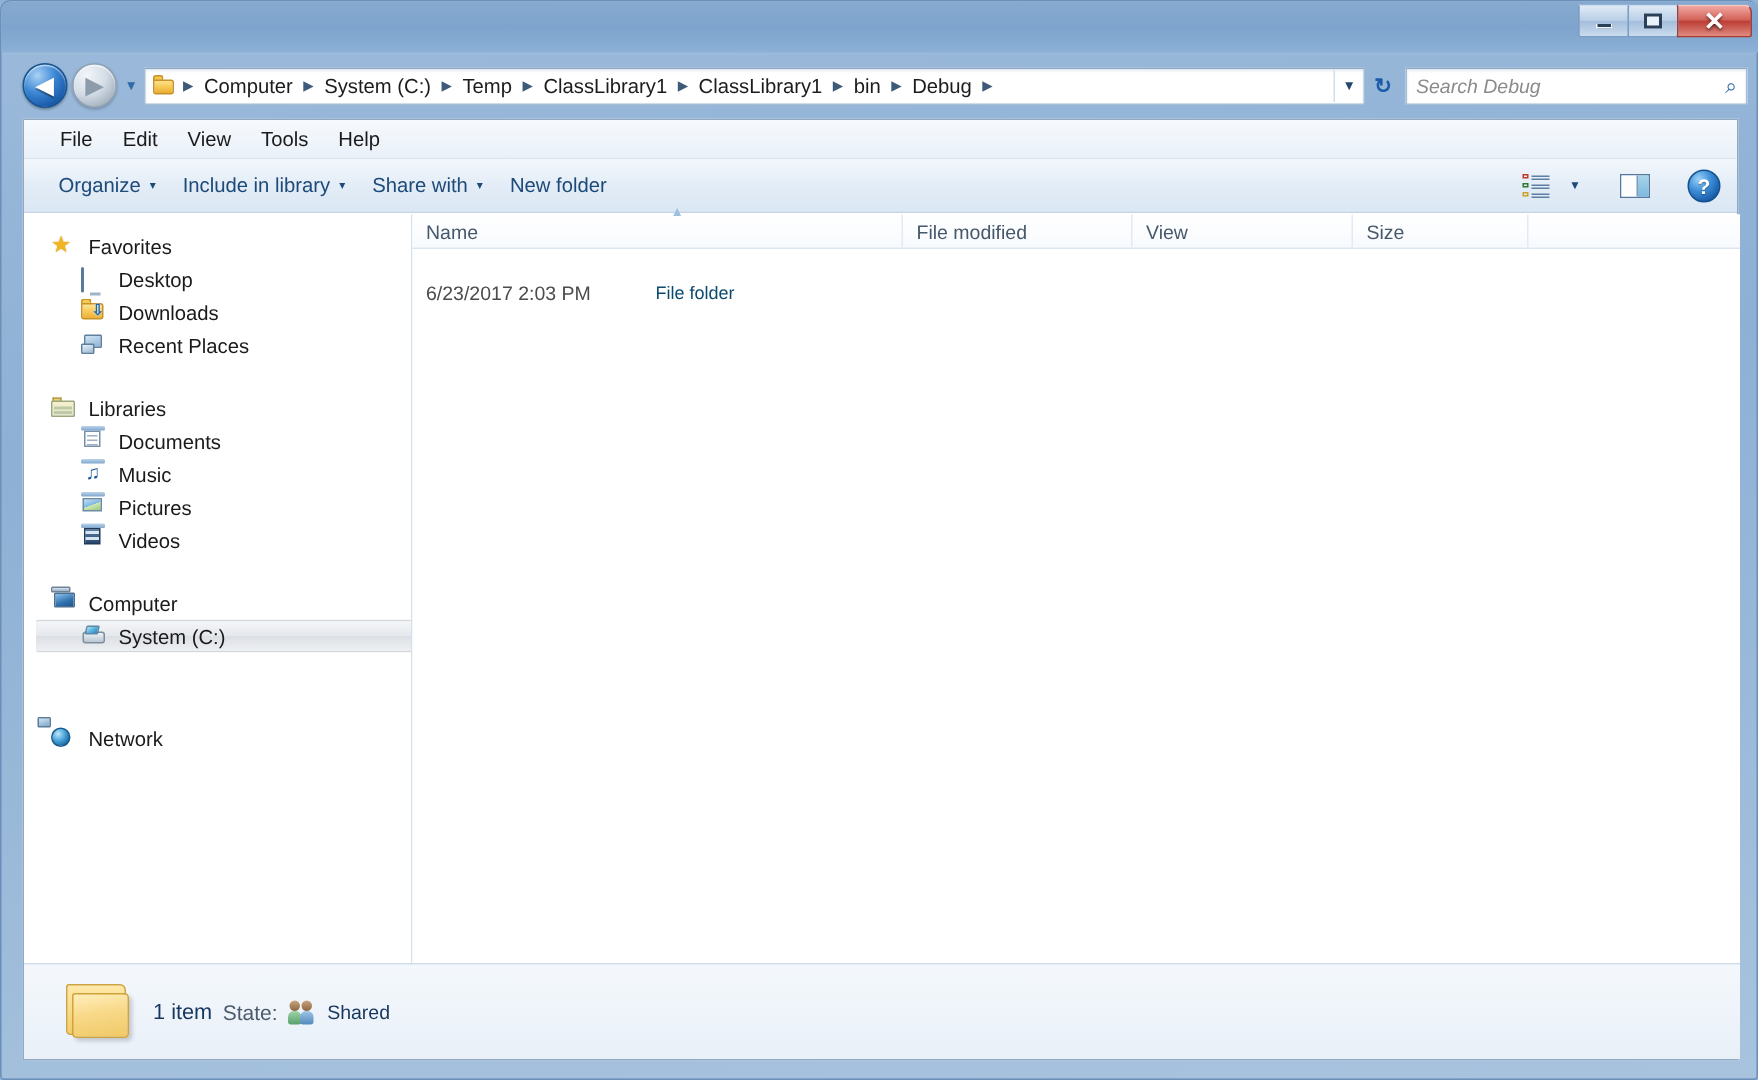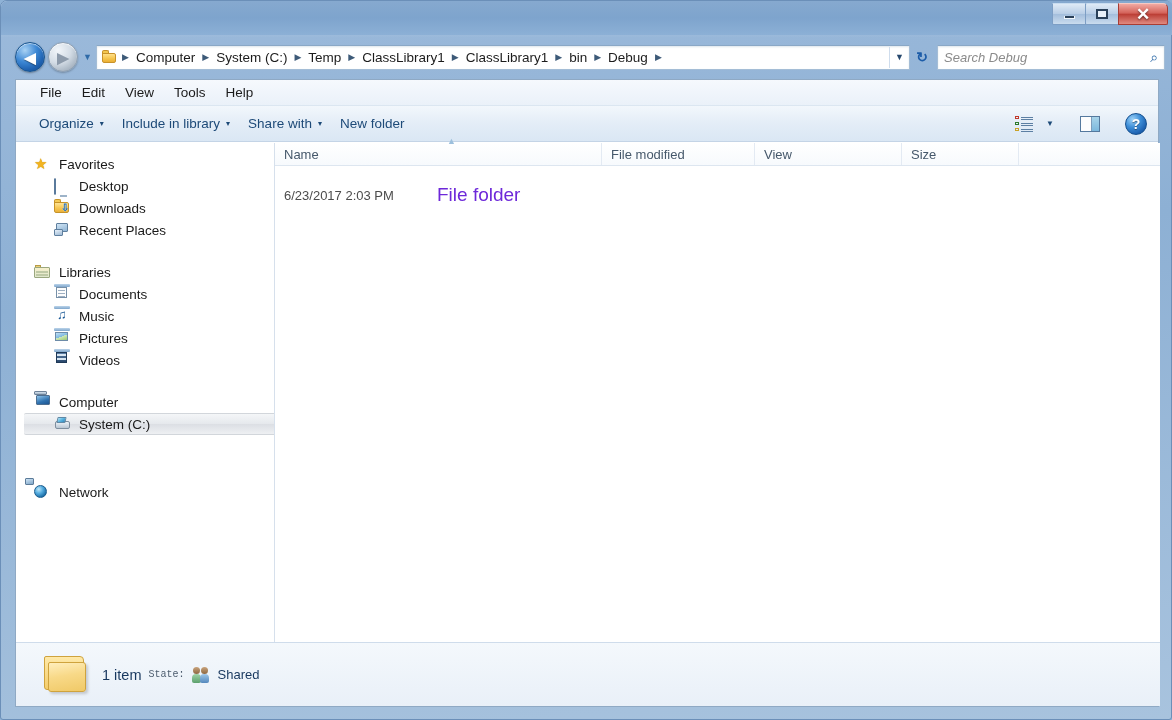--- a/index.html
+++ b/index.html
@@ -402,21 +402,21 @@
     color: #9dc0dd; font-size: 9px;
   }
   .filerow {
     height: 28px; display: flex; align-items: center; cursor: default;
   }
   .fr-name {
     width: 327px; display: flex; align-items: center; gap: 9px;
     padding-left: 24px; font-size: 13.5px; color: #1b1b1b;
   }
   .fr-date { width: 153px; padding-left: 9px; font-size: 13px; color: #4c4c4c; }
-  .fr-type { width: 147px; padding-left: 9px; font-size: 19px; color: #6d28d9; }
+  .fr-type { width: 147px; padding-left: 9px; font-size: 12px; color: #0c4a6e; }
   .fr-size { width: 117px; padding-left: 9px; font-size: 13px; color: #4c4c4c; }
   .fr-folder-icon { width: 17px; height: 14px; position: relative; flex: none; }
   .fr-folder-icon .fb {
     position: absolute; left: 0; top: 3px; width: 15px; height: 11px;
     background: linear-gradient(180deg, #ffe59a 0%, #f8cc60 52%, #eeb43c 100%);
     border: 1px solid #c8962c; border-radius: 1px 2px 2px 2px;
   }
   .fr-folder-icon .ft {
     position: absolute; left: 0; top: 0px; width: 7px; height: 4px;
     background: #f7cf5e; border: 1px solid #c8962c; border-bottom: none;
@@ -438,21 +438,21 @@
     border: 1px solid #cfa33d; border-radius: 2px 4px 3px 3px;
   }
   .sb-folder .front {
     position: absolute; left: 6px; top: 8px; width: 38px; height: 30px;
     background: linear-gradient(170deg, #ffeebc 0%, #f8d988 45%, #f0c967 100%);
     border: 1px solid #cfa33d; border-radius: 2px 3px 3px 3px;
     box-shadow: 2px 2px 3px rgba(0,0,0,0.18);
   }
   .sb-text { display: flex; align-items: center; gap: 7px; text-align: center; }
   .sb-count { font-size: 14.5px; color: #17375e; }
-  .sb-label { font-size: 10px; color: #4b5b6d; font-family: Liberation Mono, monospace; }
+  .sb-label { font-size: 14px; color: #4b5b6d; }
   .sb-shared-icon { width: 19px; height: 16px; position: relative; flex: none; }
   .sb-shared-icon .p1, .sb-shared-icon .p2 {
     position: absolute; bottom: 0; width: 9px; height: 9px;
     border-radius: 4px 4px 2px 2px;
   }
   .sb-shared-icon .p1 { left: 0; background: linear-gradient(180deg, #9fd3a8, #5ba06c); }
   .sb-shared-icon .p2 { left: 8px; background: linear-gradient(180deg, #9ec6e8, #5488bd); }
   .sb-shared-icon .h1, .sb-shared-icon .h2 {
     position: absolute; top: 0px; width: 7px; height: 7px; border-radius: 50%;
   }

